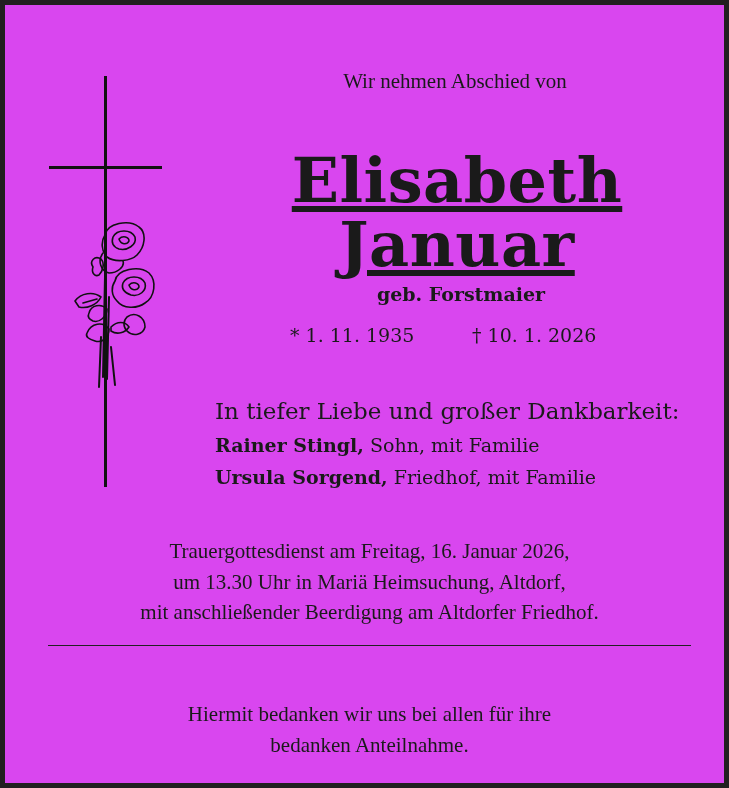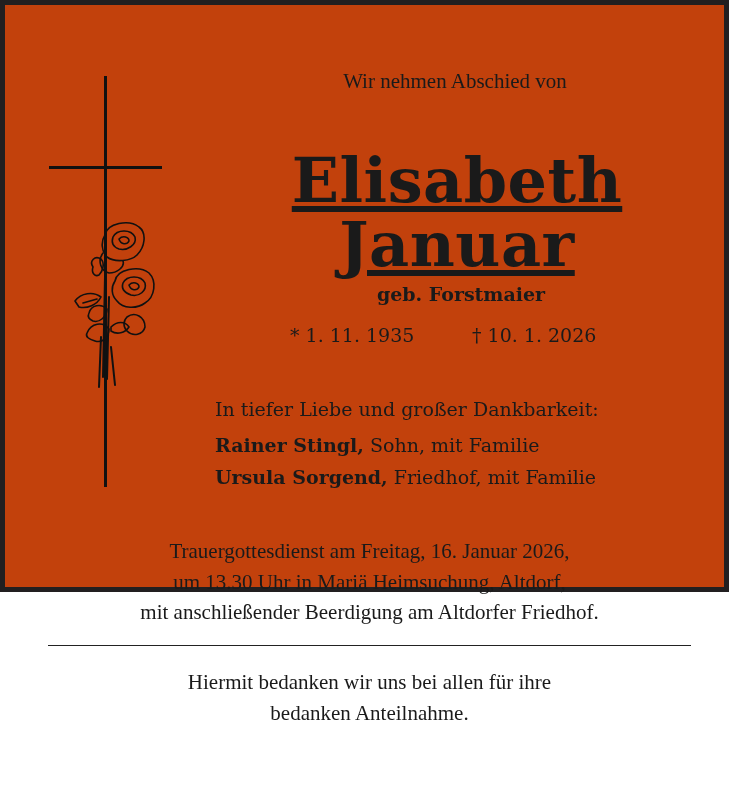--- a/index.html
+++ b/index.html
@@ -1,19 +1,19 @@
 <!DOCTYPE html>
 <html><head>
 <meta charset="utf-8">
 <style>
   html, body { margin: 0; padding: 0; background: #ffffff; }
   body { width: 729px; height: 788px; position: relative; overflow: hidden; }
   .frame {
-    position: absolute; left: 0; top: 0; width: 729px; height: 592px;
-    box-sizing: border-box; border: 5px solid #221f20; background: #c2410c;
+    position: absolute; left: 0; top: 0; width: 729px; height: 788px;
+    box-sizing: border-box; border: 5px solid #221f20; background: #d946ef;
   }
   .serif { font-family: "DejaVu Serif", "Liberation Serif", serif; color: #1a1a1a; }
   .narrow { font-family: "Liberation Serif", "DejaVu Serif", serif; color: #1a1a1a; }
   .abs { position: absolute; }
   .center { text-align: center; }
 
   
   .cross-v { position: absolute; left: 99px; top: 71px; width: 3px; height: 411px; background: #111; }
   .cross-h { position: absolute; left: 44px; top: 161px; width: 113px; height: 3px; background: #111; }
   .roses { position: absolute; left: 62px; top: 212px; width: 96px; height: 176px; }
@@ -21,32 +21,32 @@
   .intro { left: 250px; top: 64px; width: 400px; font-size: 21px; }
   .name { left: 252px; width: 400px; font-size: 62px; font-weight: bold; letter-spacing: 0.5px; line-height: 1; text-decoration: underline; }
   .name1 { top: 145px; }
   .name2 { top: 209px; }
   .maiden { left: 256px; top: 278px; width: 400px; font-size: 19px; font-weight: bold; }
   .dates { left: 280px; top: 319px; width: 360px; font-size: 19px; }
   .dates span { position: absolute; top: 0; white-space: nowrap; }
   .born { left: 5px; }
   .died { left: 187px; }
 
-  .thanks-intro { left: 210px; top: 393px; font-size: 19px; white-space: nowrap; }
+  .thanks-intro { left: 210px; top: 393px; font-size: 23px; white-space: nowrap; }
   .mourner { left: 210px; font-size: 19px; white-space: nowrap; }
   .m1 { top: 429px; text-align: right; }
   .m2 { top: 461px; }
   .mourner b { font-weight: bold; }
 
   .service { left: 20px; width: 689px; font-size: 21px; line-height: 31px; }
   .s1 { top: 531px; }
   .s2 { top: 562px; }
   .s3 { top: 592px; }
   .divider { position: absolute; left: 43px; top: 640px; width: 643px; height: 1px; background: #222; }
-  .closing { left: 20px; width: 689px; font-size: 21px; line-height: 31px; }
+  .closing { left: 20px; width: 689px; font-size: 21px; line-height: 31px; margin-top: 32px; }
   .c1 { top: 662px; }
   .c2 { top: 693px; }
 </style>
 </head>
 <body>
 
 <div class="frame">
 
   <div class="cross-v"></div>
   <div class="cross-h"></div>

